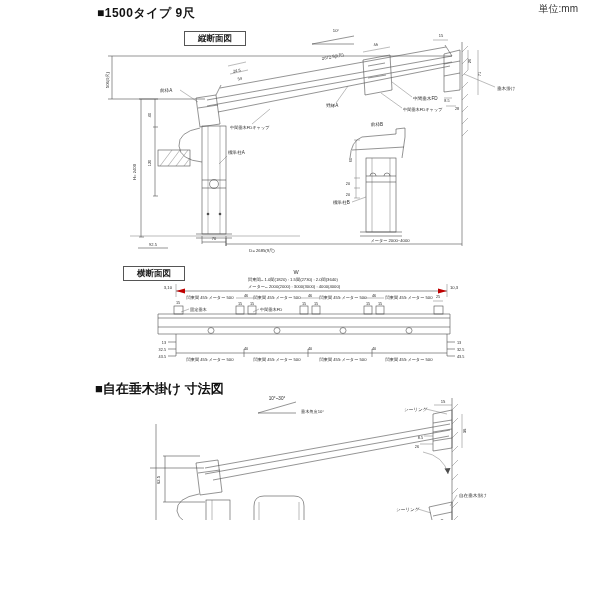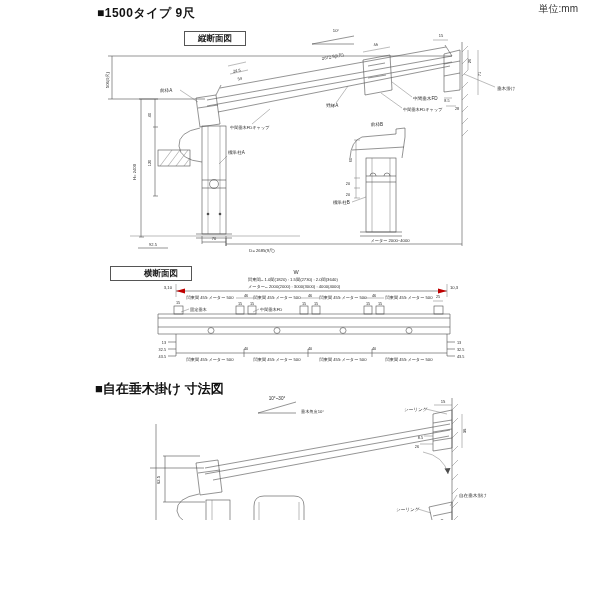--- a/index.html
+++ b/index.html
@@ -21,21 +21,21 @@
   svg .t55{font-size:5.5px;} svg .t4{font-size:4px;}
 </style>
 </head>
 <body>
 
 <div class="page">
 
   <div class="abs title">■1500タイプ 9尺</div>
   <div class="abs unit">単位:mm</div>
   <div class="abs secbox" style="left:140px;top:31px;margin-left:44px;">縦断面図</div>
-  <div class="abs secbox" style="left:110px;top:266px;padding-left:20px;">横断面図</div>
+  <div class="abs secbox" style="left:123px;top:266px;">横断面図</div>
   <div class="abs h3">■自在垂木掛け 寸法図</div>
   <div class="abs footnote">本図は600タイプ(コー6尺)で該当部との組み合わせです。</div>
 
   <svg style="top:0;" width="600" height="262" viewBox="0 0 600 262">
 
     <g>
       <path d="M312,44 H354 M312,44 L354,36"></path>
     </g>
     <text class="t42" x="336" y="32" text-anchor="middle">10°</text>
 

